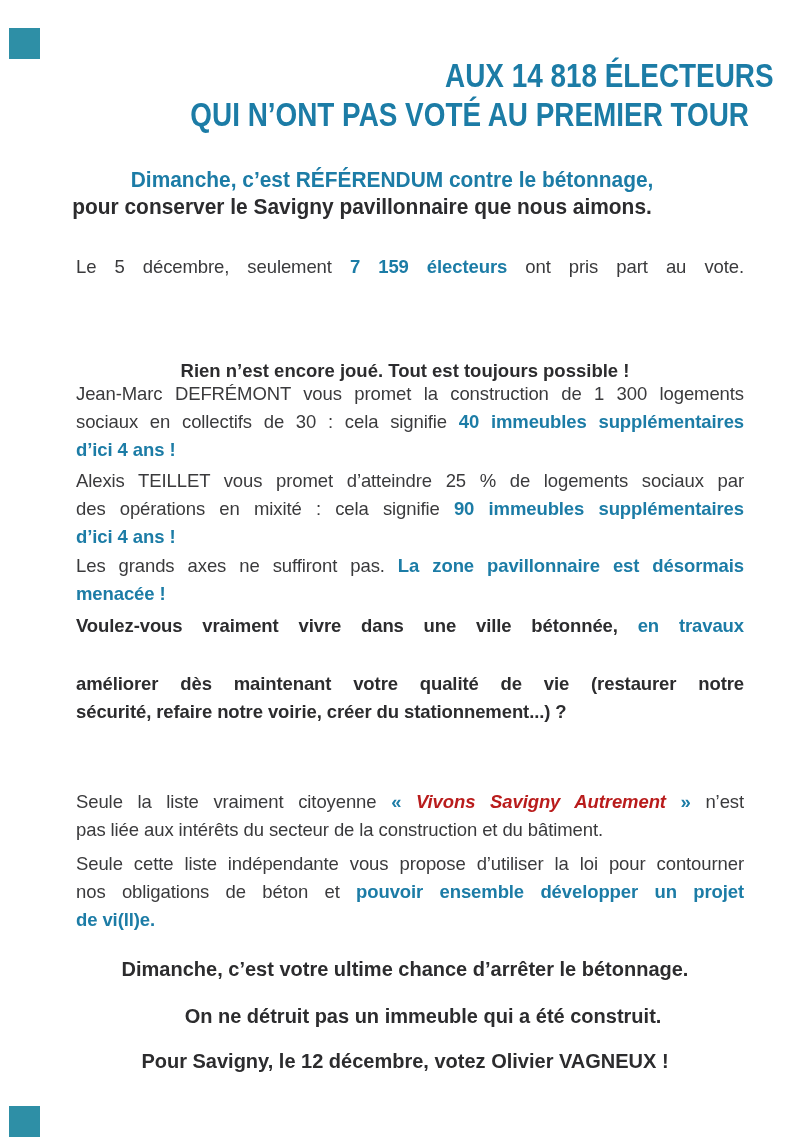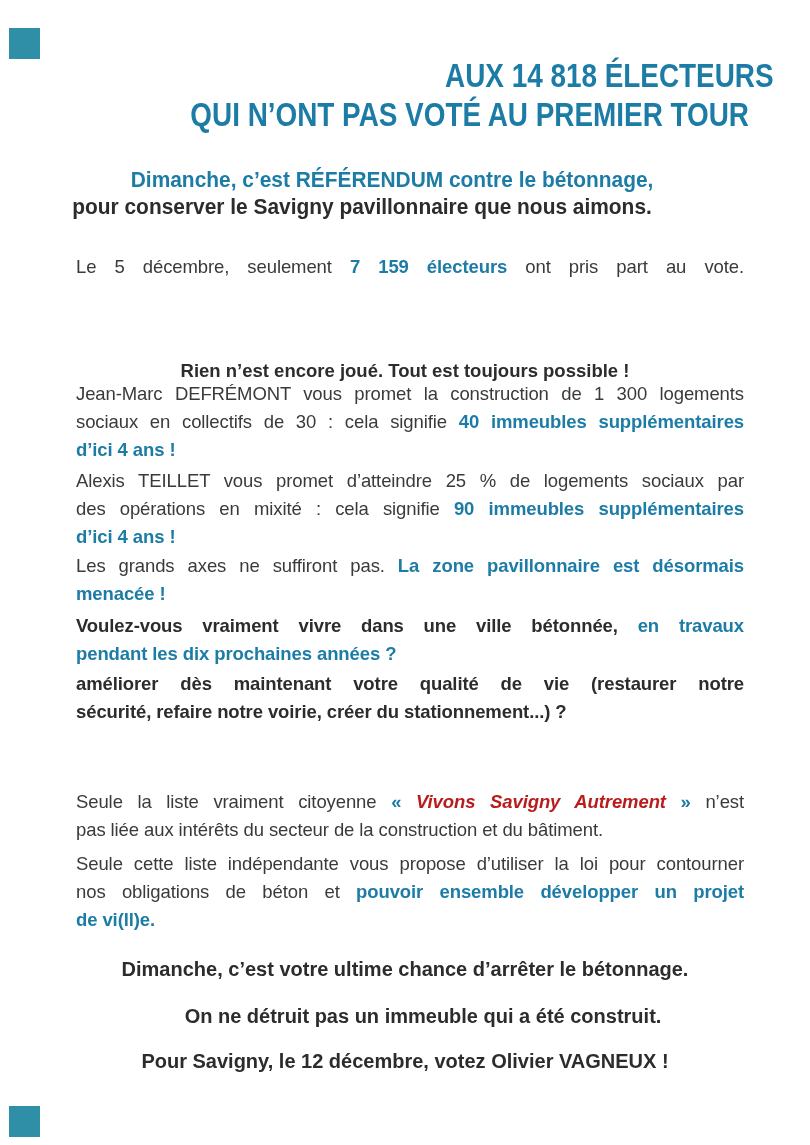--- a/index.html
+++ b/index.html
@@ -121,21 +121,20 @@
         <div class="line fj"><span class="rn">Alexis TEILLET vous promet d’atteindre 25 % de logements sociaux par</span></div>
         <div class="line fj"><span class="rn">des opérations en mixité : cela signifie </span><span class="rt">90 immeubles supplémentaires</span></div>
         <div class="line"><span class="rt">d’ici 4 ans !</span></div>
       </div>
       <div class="block justify" style="top: 552px;">
         <div class="line fj"><span class="rn">Les grands axes ne suffiront pas. </span><span class="rt">La zone pavillonnaire est désormais</span></div>
         <div class="line"><span class="rt">menacée !</span></div>
       </div>
       <div class="block justify" style="top: 612px;">
         <div class="line fj"><span class="rb">Voulez-vous vraiment vivre dans une ville bétonnée,</span><span class="rt"> en travaux</span></div>
-        <div class="line"><span class="rt">pendant les dix prochaines années ?</span></div>
       </div>
       <div class="block justify" style="top: 670px;">
         <div class="line fj"><span class="rb">améliorer dès maintenant votre qualité de vie (restaurer notre</span></div>
         <div class="line"><span class="rb">sécurité, refaire notre voirie, créer du stationnement...) ?</span></div>
       </div>
       <div class="block justify" style="top: 788px;">
         <div class="line fj"><span class="rn">Seule la liste vraiment citoyenne </span><span class="rt">« </span><span class="rti">Vivons Savigny Autrement</span><span class="rt"> »</span><span class="rn"> n’est</span></div>
         <div class="line"><span class="rn">pas liée aux intérêts du secteur de la construction et du bâtiment.</span></div>
       </div>
       <div class="block justify" style="top: 850px;">

